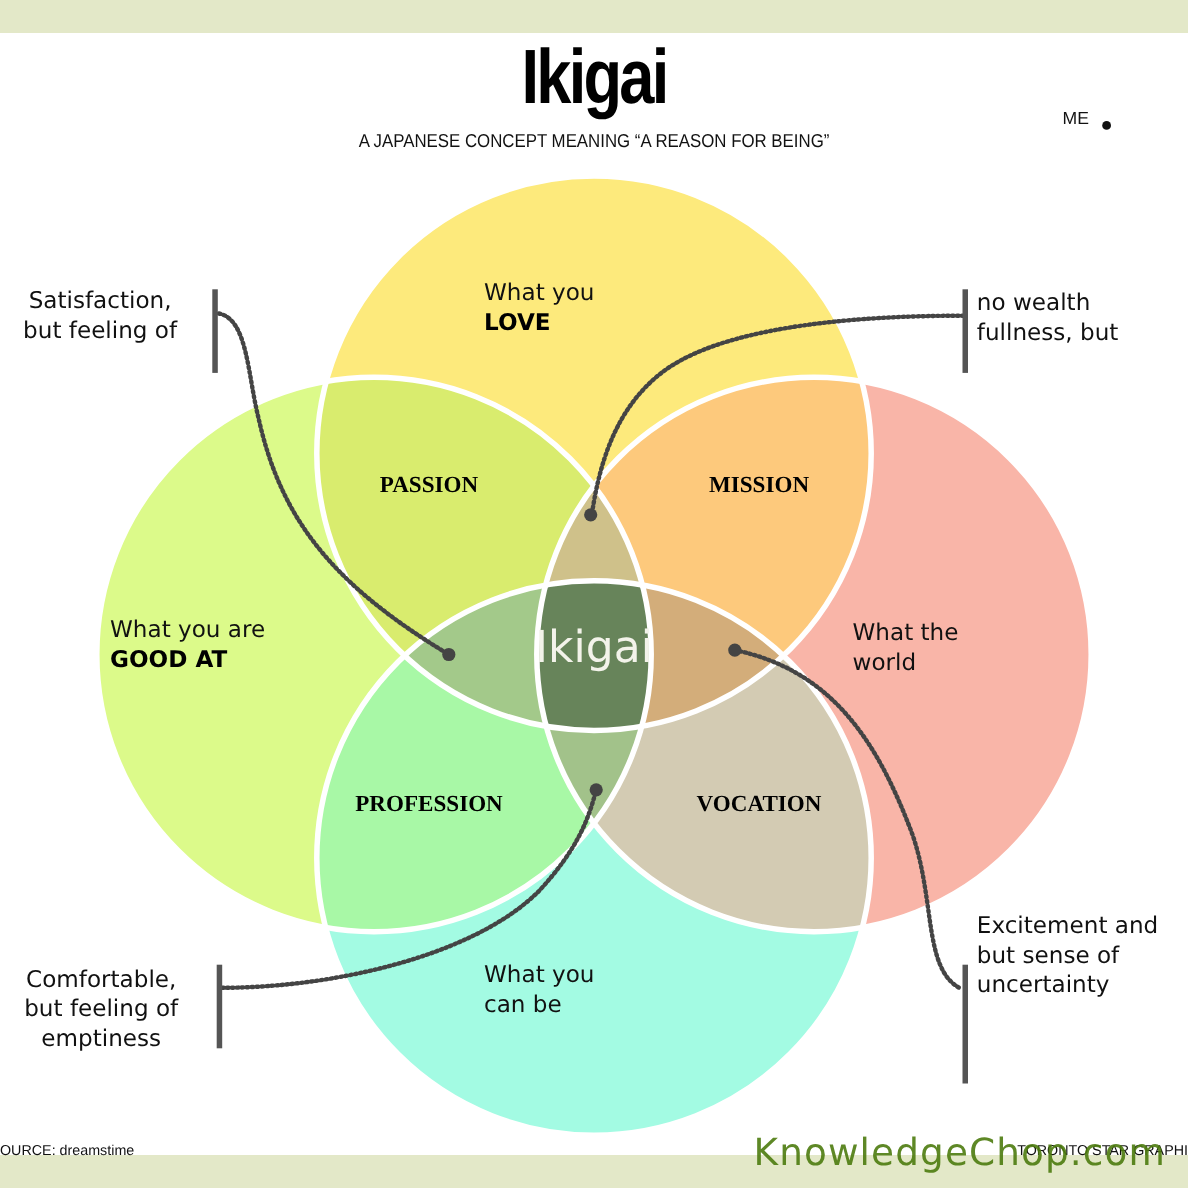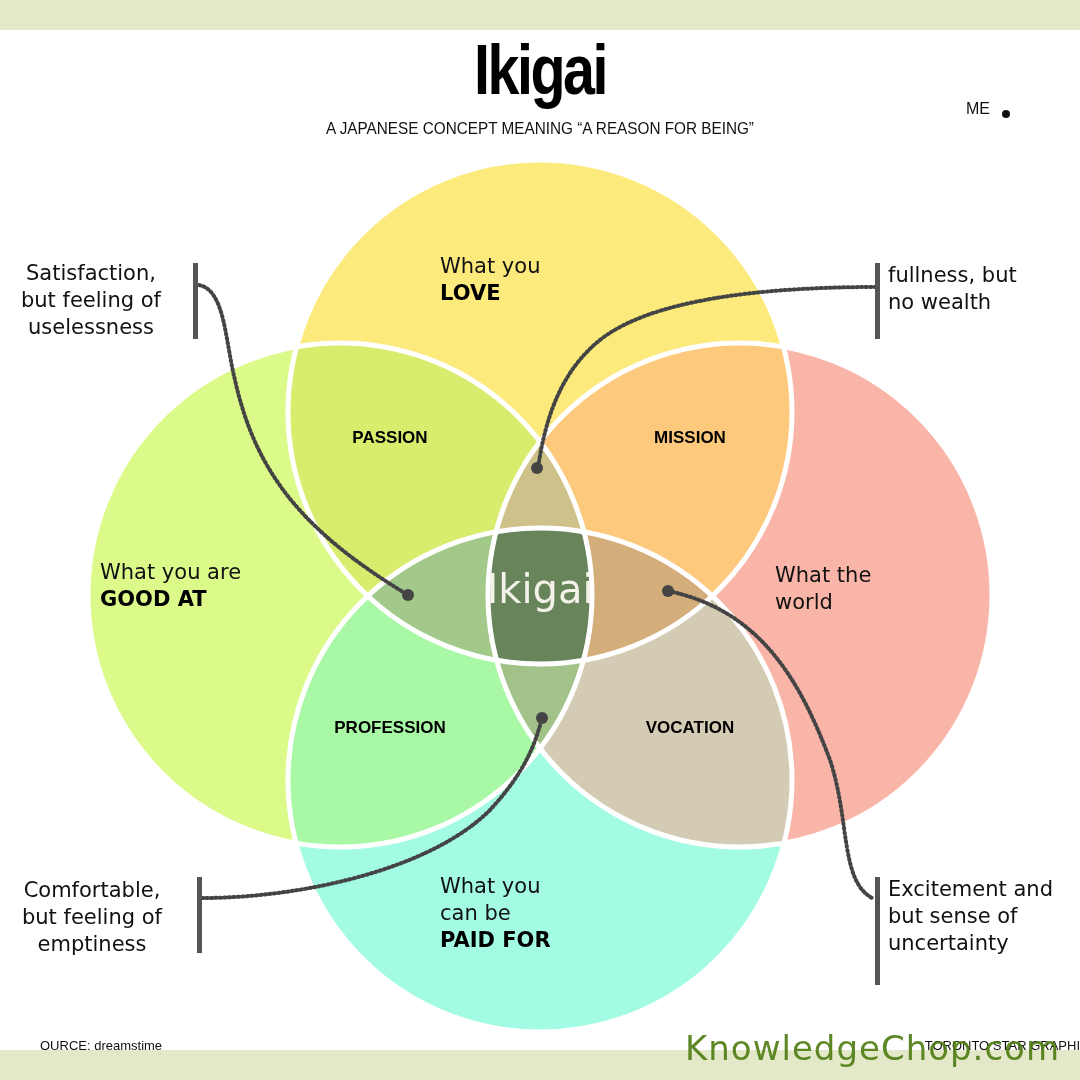--- a/index.html
+++ b/index.html
@@ -5,27 +5,27 @@
   html, body { margin:0; padding:0; }
   body { width:1080px; height:1080px; background:#e3e8c8; position:relative; overflow:hidden; font-family:"DejaVu Sans", sans-serif; }
   .canvas { position:absolute; left:0; top:30px; width:1080px; height:1020px; background:#ffffff; }
   .title { position:absolute; left:0; width:1080px; top:30px; text-align:center; font-family:"Liberation Sans", sans-serif; font-weight:bold; font-size:70px; letter-spacing:-3px; color:#000; transform:scaleX(0.82); line-height:80px; }
   .subtitle { position:absolute; left:0; width:1080px; top:119px; text-align:center; font-family:"Liberation Sans", sans-serif; font-size:17px; color:#111; transform:scaleX(0.9); }
   .me { position:absolute; left:966px; top:100px; font-family:"Liberation Sans", sans-serif; font-size:16px; color:#111; }
   .me-dot { position:absolute; left:1002px; top:110px; width:8px; height:8px; border-radius:50%; background:#111; }
   svg.venn { position:absolute; left:0; top:0; }
   .lbl { position:absolute; text-align:left; color:#111; font-family:"DejaVu Sans", sans-serif; font-size:21px; line-height:27px; }
   .lbl b { font-weight:bold; display:block; color:#000; }
-  .region { position:absolute; font-family:Liberation Sans, sans-serif; font-weight:bold; font-size:17px; color:#000; text-align:center; }
+  .region { position:absolute; font-family:Liberation Serif, serif; font-weight:bold; font-size:21px; color:#000; text-align:center; }
   .center-lbl { position:absolute; font-family:"DejaVu Sans", sans-serif; font-size:40px; color:#f3f3ea; text-align:center; }
   .note { position:absolute; font-family:"DejaVu Sans", sans-serif; font-size:21px; line-height:27px; color:#111; }
   .note.left { text-align:center; }
   .note.right { text-align:left; }
   .bar { position:absolute; width:5px; background:#555; }
-  .footer { position:absolute; top:1038px; font-family:"Liberation Sans", sans-serif; font-size:13px; color:#111;padding-left:40px; }
+  .footer { position:absolute; top:1038px; font-family:"Liberation Sans", sans-serif; font-size:13px; color:#111; }
   .watermark { position:absolute; right:20px; top:1028px; font-family:"DejaVu Sans", sans-serif; font-size:34px; color:#4d7c0f; opacity:0.9; letter-spacing:1px; }
 </style>
 </head>
 <body>
 
 <div class="canvas"></div>
 
 <div class="title">Ikigai</div>
 <div class="subtitle">A JAPANESE CONCEPT MEANING “A REASON FOR BEING”</div>
 <div class="me">ME</div>
@@ -123,50 +123,48 @@
   <span>What you are</span>
   <b>GOOD AT</b>
 </div>
 <div class="lbl" style="left:775px; top:562px; width:200px;">
   <span>What the</span><br>
   <span>world</span>
 </div>
 <div class="lbl" style="left:440px; top:873px; width:200px;">
   <span>What you</span><br>
   <span>can be</span>
-  <b>PAID FOR</b>
 </div>
 
 <div class="region" style="left:290px; top:428px; width:200px;">PASSION</div>
 <div class="region" style="left:590px; top:428px; width:200px;">MISSION</div>
 <div class="region" style="left:280px; top:718px; width:220px;">PROFESSION</div>
 <div class="region" style="left:590px; top:718px; width:200px;">VOCATION</div>
 <div class="center-lbl" style="left:440px; top:566px; width:200px;">Ikigai</div>
 
 <div class="note left" style="left:0px; top:260px; width:182px;">
   <div>Satisfaction,</div>
   <div>but feeling of</div>
-  <div>uselessness</div>
 </div>
 <div class="bar" style="left:193px; top:263px; height:76px;"></div>
 
 <div class="note right" style="left:888px; top:262px; width:190px;">
+  <div>no wealth</div>
   <div>fullness, but</div>
-  <div>no wealth</div>
 </div>
 <div class="bar" style="left:875px; top:263px; height:76px;"></div>
 
 <div class="note left" style="left:0px; top:877px; width:184px;">
   <div>Comfortable,</div>
   <div>but feeling of</div>
   <div>emptiness</div>
 </div>
 <div class="bar" style="left:197px; top:877px; height:76px;"></div>
 
-<div class="note right" style="left:888px; top:876px; width:192px;">
+<div class="note right" style="left:888px; top:828px; width:192px;">
   <div>Excitement and</div>
   <div>but sense of</div>
   <div>uncertainty</div>
 </div>
 <div class="bar" style="left:875px; top:877px; height:108px;"></div>
 
 <div class="footer" style="left:0px;">OURCE: dreamstime</div>
 <div class="footer" style="right:0px;">TORONTO STAR GRAPHI</div>
 <div class="watermark">KnowledgeChop.com</div>
 

